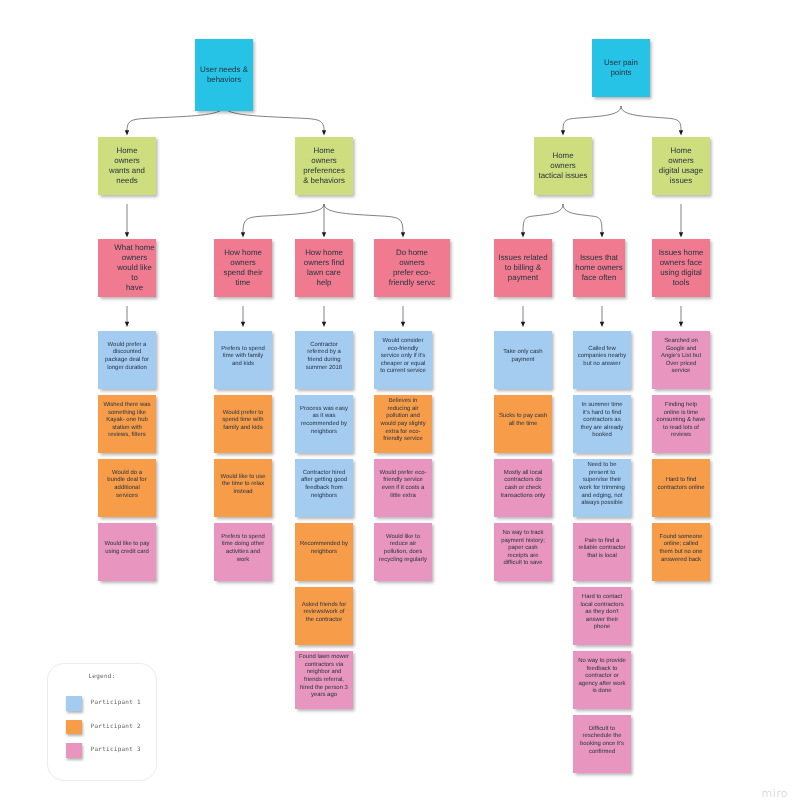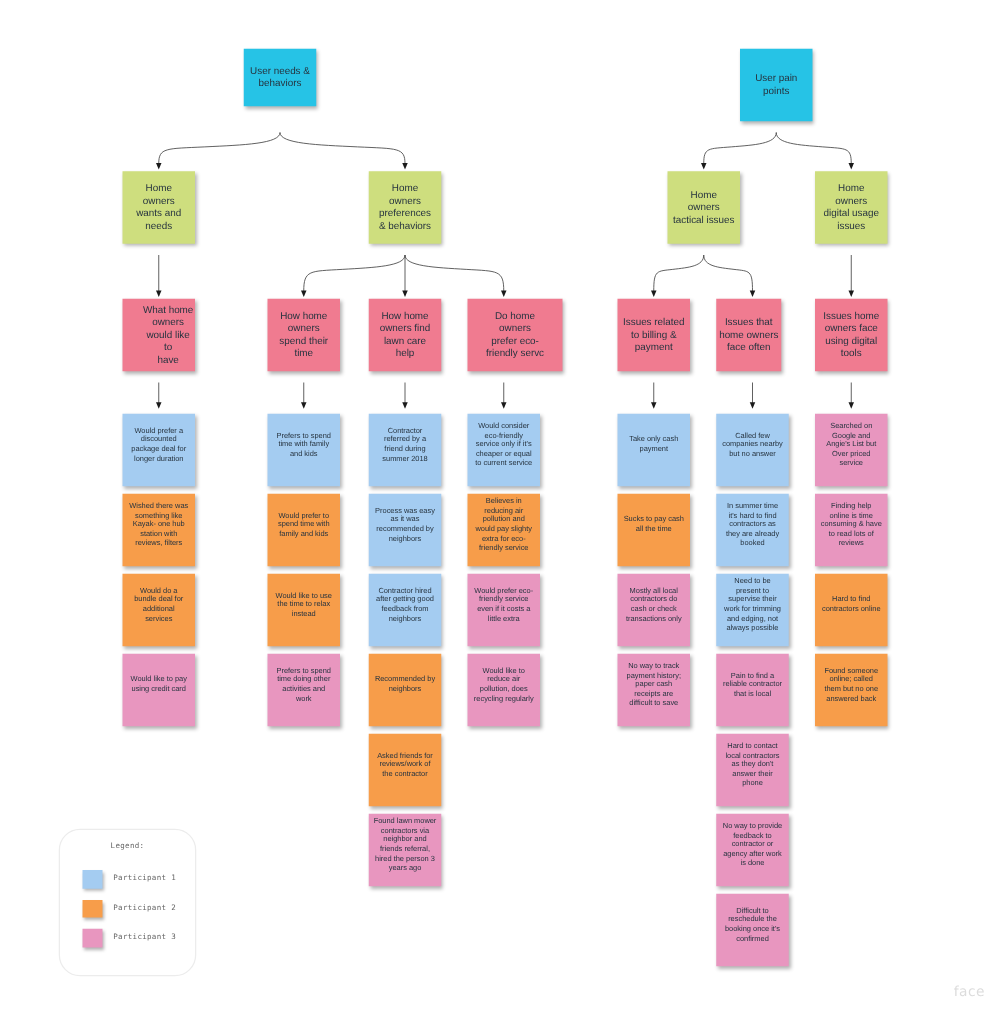--- a/index.html
+++ b/index.html
@@ -67,21 +67,21 @@
       <path d="M 403 306 L 403 322.4" fill="none" stroke="#4a4a4a" stroke-width="0.7"></path>
       <path d="M 400.8 321.8 L 405.2 321.8 L 403 327 Z" fill="#1a1a1a"></path>
       <path d="M 523 306 L 523 322.4" fill="none" stroke="#4a4a4a" stroke-width="0.7"></path>
       <path d="M 520.8 321.8 L 525.2 321.8 L 523 327 Z" fill="#1a1a1a"></path>
       <path d="M 602 306 L 602 322.4" fill="none" stroke="#4a4a4a" stroke-width="0.7"></path>
       <path d="M 599.8 321.8 L 604.2 321.8 L 602 327 Z" fill="#1a1a1a"></path>
       <path d="M 681 306 L 681 322.4" fill="none" stroke="#4a4a4a" stroke-width="0.7"></path>
       <path d="M 678.8 321.8 L 683.2 321.8 L 681 327 Z" fill="#1a1a1a"></path>
     </svg>
   <div id="notes-layer">
-      <div class="note hdr" style="left: 195px; top: 39px; width: 58px; height: 46px; background: rgb(38, 195, 230);">
+      <div class="note hdr" style="left: 195px; top: 39px; width: 58px; height: 72px; background: rgb(38, 195, 230);">
         <span class="txt">User needs &amp;<br>behaviors</span>
       </div>
       <div class="note hdr" style="left: 592px; top: 39px; width: 58px; height: 58px; background: rgb(38, 195, 230);">
         <span class="txt">User pain<br>points</span>
       </div>
       <div class="note cat" style="left: 98px; top: 137px; width: 58px; height: 58px; background: rgb(206, 222, 126);">
         <span class="txt">Home<br>owners<br>wants and<br>needs</span>
       </div>
       <div class="note cat" style="left: 295px; top: 137px; width: 58px; height: 58px; background: rgb(206, 222, 126);">
         <span class="txt">Home<br>owners<br>preferences<br>&amp; behaviors</span>
@@ -223,14 +223,14 @@
     <div class="lrow" style="top:55.5px">
       <div class="lsw" style="background: rgb(247, 157, 74);"></div>
       <div class="llab">Participant 2</div>
     </div>
     <div class="lrow" style="top:79px">
       <div class="lsw" style="background: rgb(232, 150, 191);"></div>
       <div class="llab">Participant 3</div>
     </div>
   </div>
 
-  <div id="miro">face</div>
+  <div id="miro">miro</div>
 </div>
 
 </body></html>

